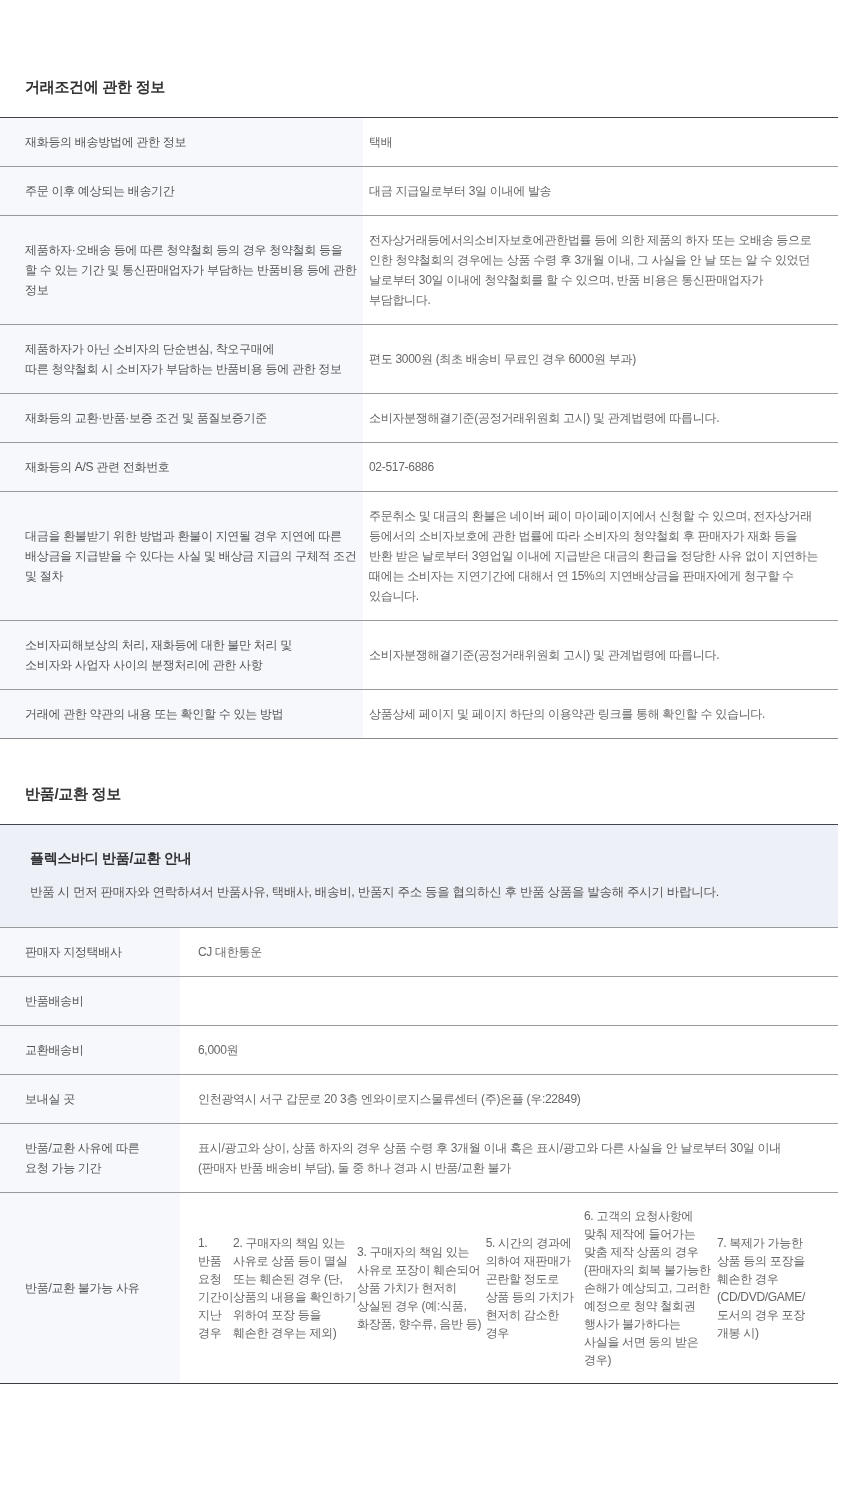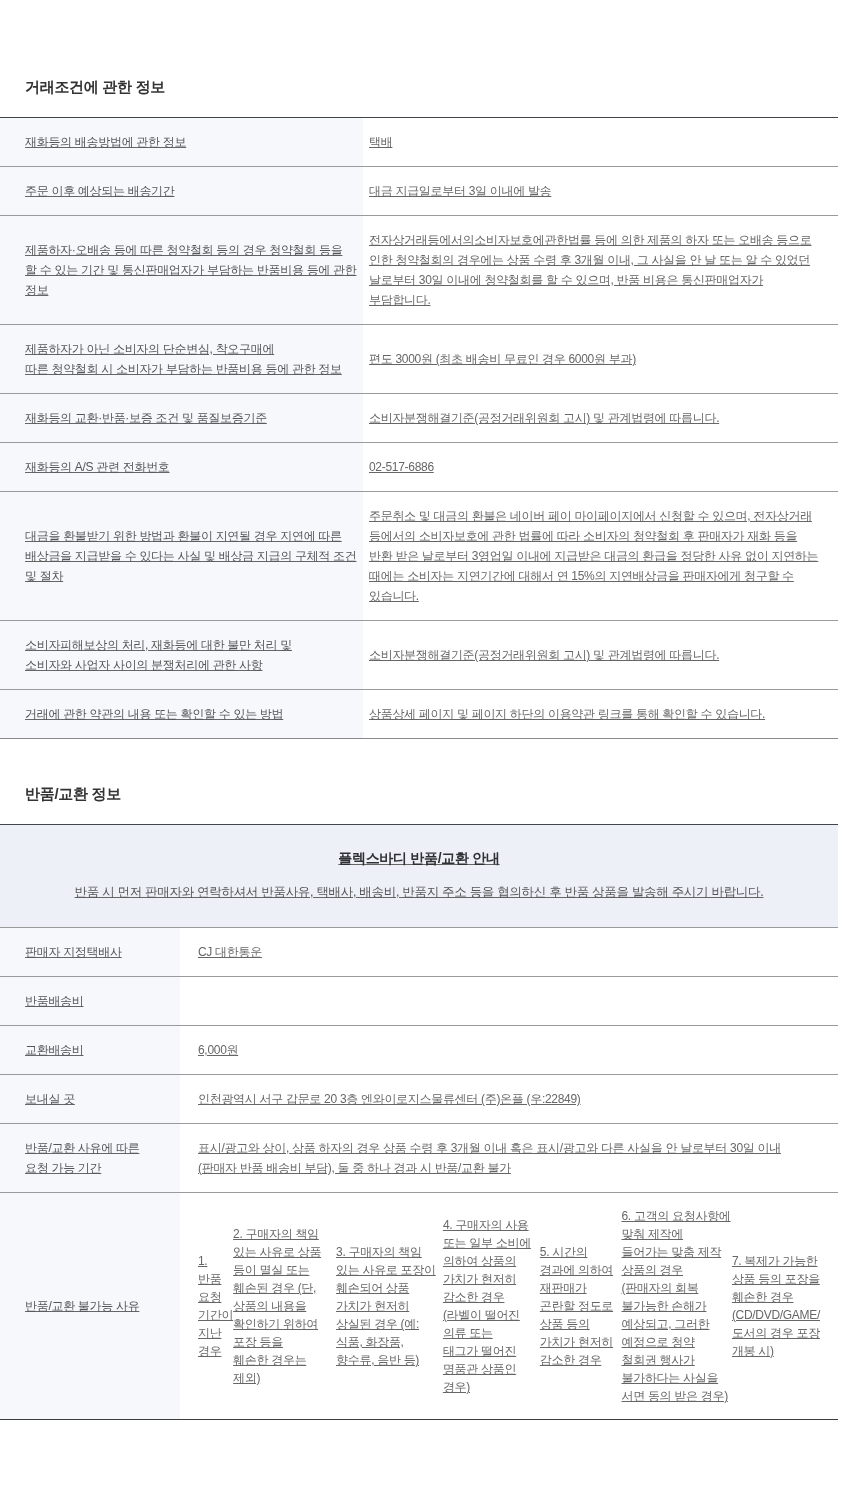--- a/index.html
+++ b/index.html
@@ -17,21 +17,21 @@
   body{
     font-family:"Liberation Sans","DejaVu Sans",sans-serif;
     width:860px;min-height:1500px;margin:0 auto;color:var(--text-value);
   }
   .page{width:860px;min-height:1500px;padding-top:78px;}
   .sec-title{
     font-size:15px;font-weight:bold;color:var(--text-strong);
     margin:0 0 20px 25px;letter-spacing:-0.3px;
   }
   .sec-title.second{margin-top:46px;}
-  .table{width:838px;border-top:1px solid var(--border-dark);font-size:12px;letter-spacing:-0.3px;text-decoration:underline;}
+  .table{width:838px;border-top:1px solid var(--border-dark);font-size:12px;letter-spacing:-0.3px;}
   .t1{border-bottom:1px solid var(--border-mid);}
   .t2{border-bottom:1px solid #3c3c3c;}
   .row{display:flex;}
   .row + .row{border-top:1px solid var(--border-row);}
   #return-rows .row:first-child{border-top:1px solid var(--border-row);}
   .t2 .row{border-top:1px solid var(--border-row);}
   .cell-l{
     background:var(--bg-label);color:var(--text-label);
     padding:14px 6px 14px 25px;line-height:20px;
     display:flex;align-items:center;flex-shrink:0;
@@ -44,21 +44,21 @@
     line-height:20px;display:flex;align-items:center;
     white-space:pre-line;word-break:keep-all;
   }
   .t2 .cell-r{padding-left:18px;}
   .cell-r.stack{display:block;padding:0;}
   .cell-r.stack .sub-value{padding:14px 18px;line-height:20px;white-space:pre-line;word-break:keep-all;}
   .cell-r.stack .sub-value + .sub-value{border-top:1px solid var(--border-row);}
   .cell-r.list{display:flex;flex-direction:row;justify-content:center;padding:14px 18px;}
   .cell-r.list .list-item{line-height:18px;white-space:pre-line;word-break:keep-all;}
   .banner{
-    background:var(--bg-banner);text-align:center;padding:25px 30px 26px;
+    background:var(--bg-banner);text-align:left;padding:25px 30px 26px;
   }
   .banner-title{font-size:14px;font-weight:bold;color:#2f3033;letter-spacing:-0.3px;}
   .banner-sub{font-size:12.5px;color:var(--text-label);margin-top:16px;letter-spacing:-0.3px;}
 </style>
 </head>
 <body>
 
 <div class="page">
 
   <h3 class="sec-title">거래조건에 관한 정보</h3>
@@ -133,19 +133,18 @@
     <div class="row">
       <div class="cell-l">반품/교환 사유에 따른
 요청 가능 기간</div>
       <div class="cell-r stack" id="period-values"><div class="sub-value">표시/광고와 상이, 상품 하자의 경우 상품 수령 후 3개월 이내 혹은 표시/광고와 다른 사실을 안 날로부터 30일 이내
 (판매자 반품 배송비 부담), 둘 중 하나 경과 시 반품/교환 불가</div></div>
     </div>
 
     <div class="row">
       <div class="cell-l">반품/교환 불가능 사유</div>
       <div class="cell-r list" id="unable-items"><div class="list-item">1. 반품 요청 기간이 지난 경우</div><div class="list-item">2. 구매자의 책임 있는 사유로 상품 등이 멸실 또는 훼손된 경우 (단, 상품의 내용을 확인하기 위하여 포장 등을
-훼손한 경우는 제외)</div><div class="list-item">3. 구매자의 책임 있는 사유로 포장이 훼손되어 상품 가치가 현저히 상실된 경우 (예:식품, 화장품, 향수류, 음반 등)</div><div class="list-item">4. 구매자의 사용 또는 일부 소비에 의하여 상품의 가치가 현저히 감소한 경우 (라벨이 떨어진 의류 또는
-태그가 떨어진 명품관 상품인 경우)</div><div class="list-item">5. 시간의 경과에 의하여 재판매가 곤란할 정도로 상품 등의 가치가 현저히 감소한 경우</div><div class="list-item">6. 고객의 요청사항에 맞춰 제작에 들어가는 맞춤 제작 상품의 경우 (판매자의 회복 불가능한 손해가 예상되고, 그러한
+훼손한 경우는 제외)</div><div class="list-item">3. 구매자의 책임 있는 사유로 포장이 훼손되어 상품 가치가 현저히 상실된 경우 (예:식품, 화장품, 향수류, 음반 등)</div><div class="list-item">5. 시간의 경과에 의하여 재판매가 곤란할 정도로 상품 등의 가치가 현저히 감소한 경우</div><div class="list-item">6. 고객의 요청사항에 맞춰 제작에 들어가는 맞춤 제작 상품의 경우 (판매자의 회복 불가능한 손해가 예상되고, 그러한
 예정으로 청약 철회권 행사가 불가하다는 사실을 서면 동의 받은 경우)</div><div class="list-item">7. 복제가 가능한 상품 등의 포장을 훼손한 경우 (CD/DVD/GAME/도서의 경우 포장 개봉 시)</div></div>
     </div>
   </div>
 
 </div>
 
 </body></html>

